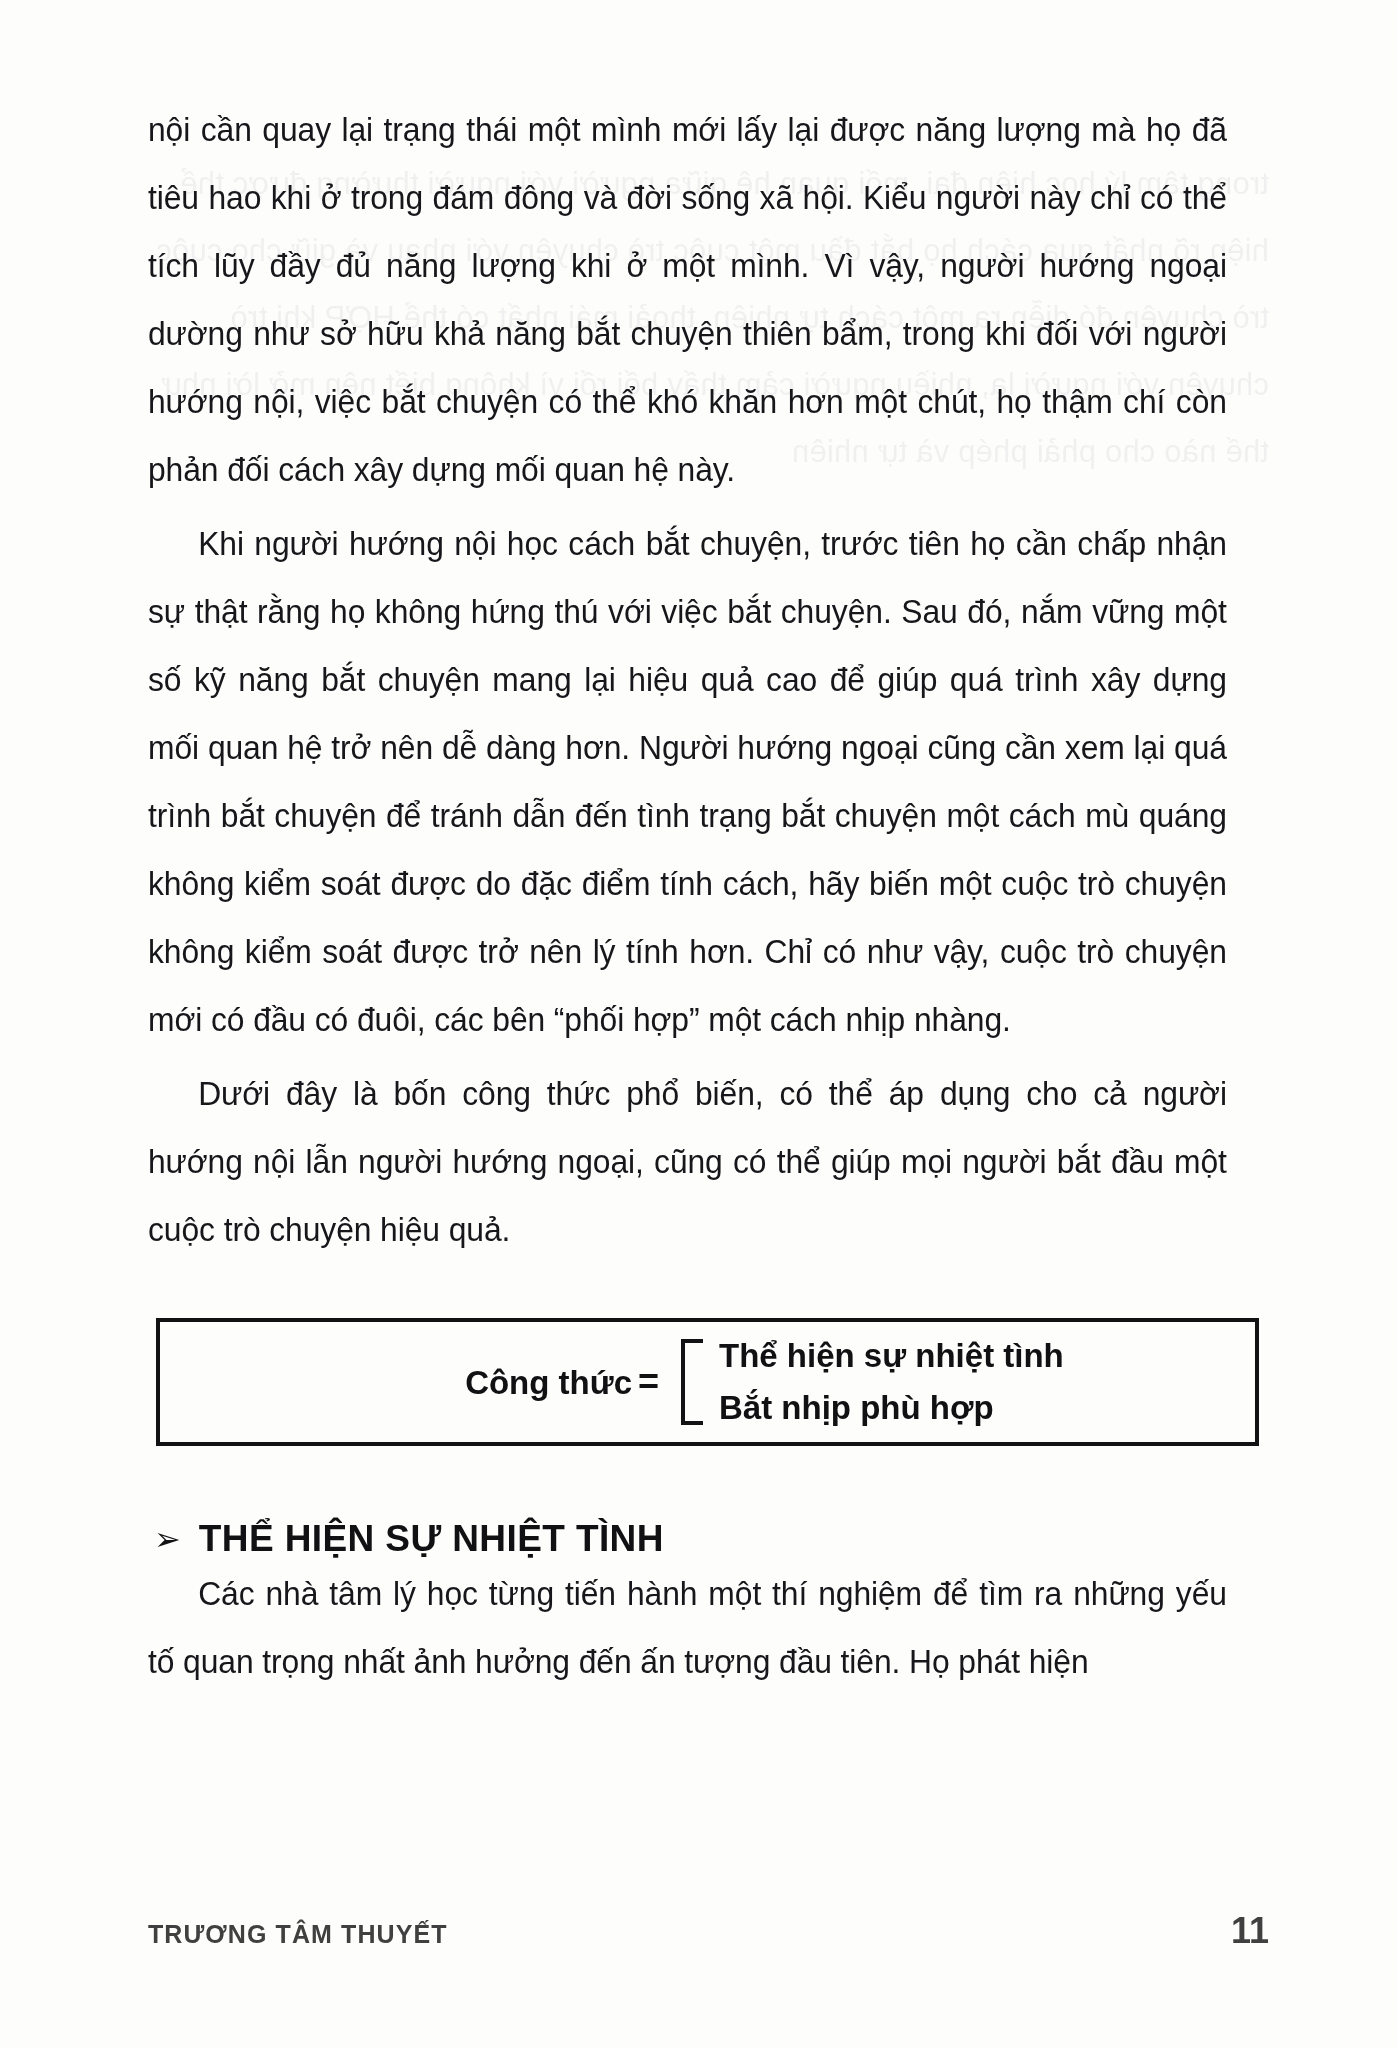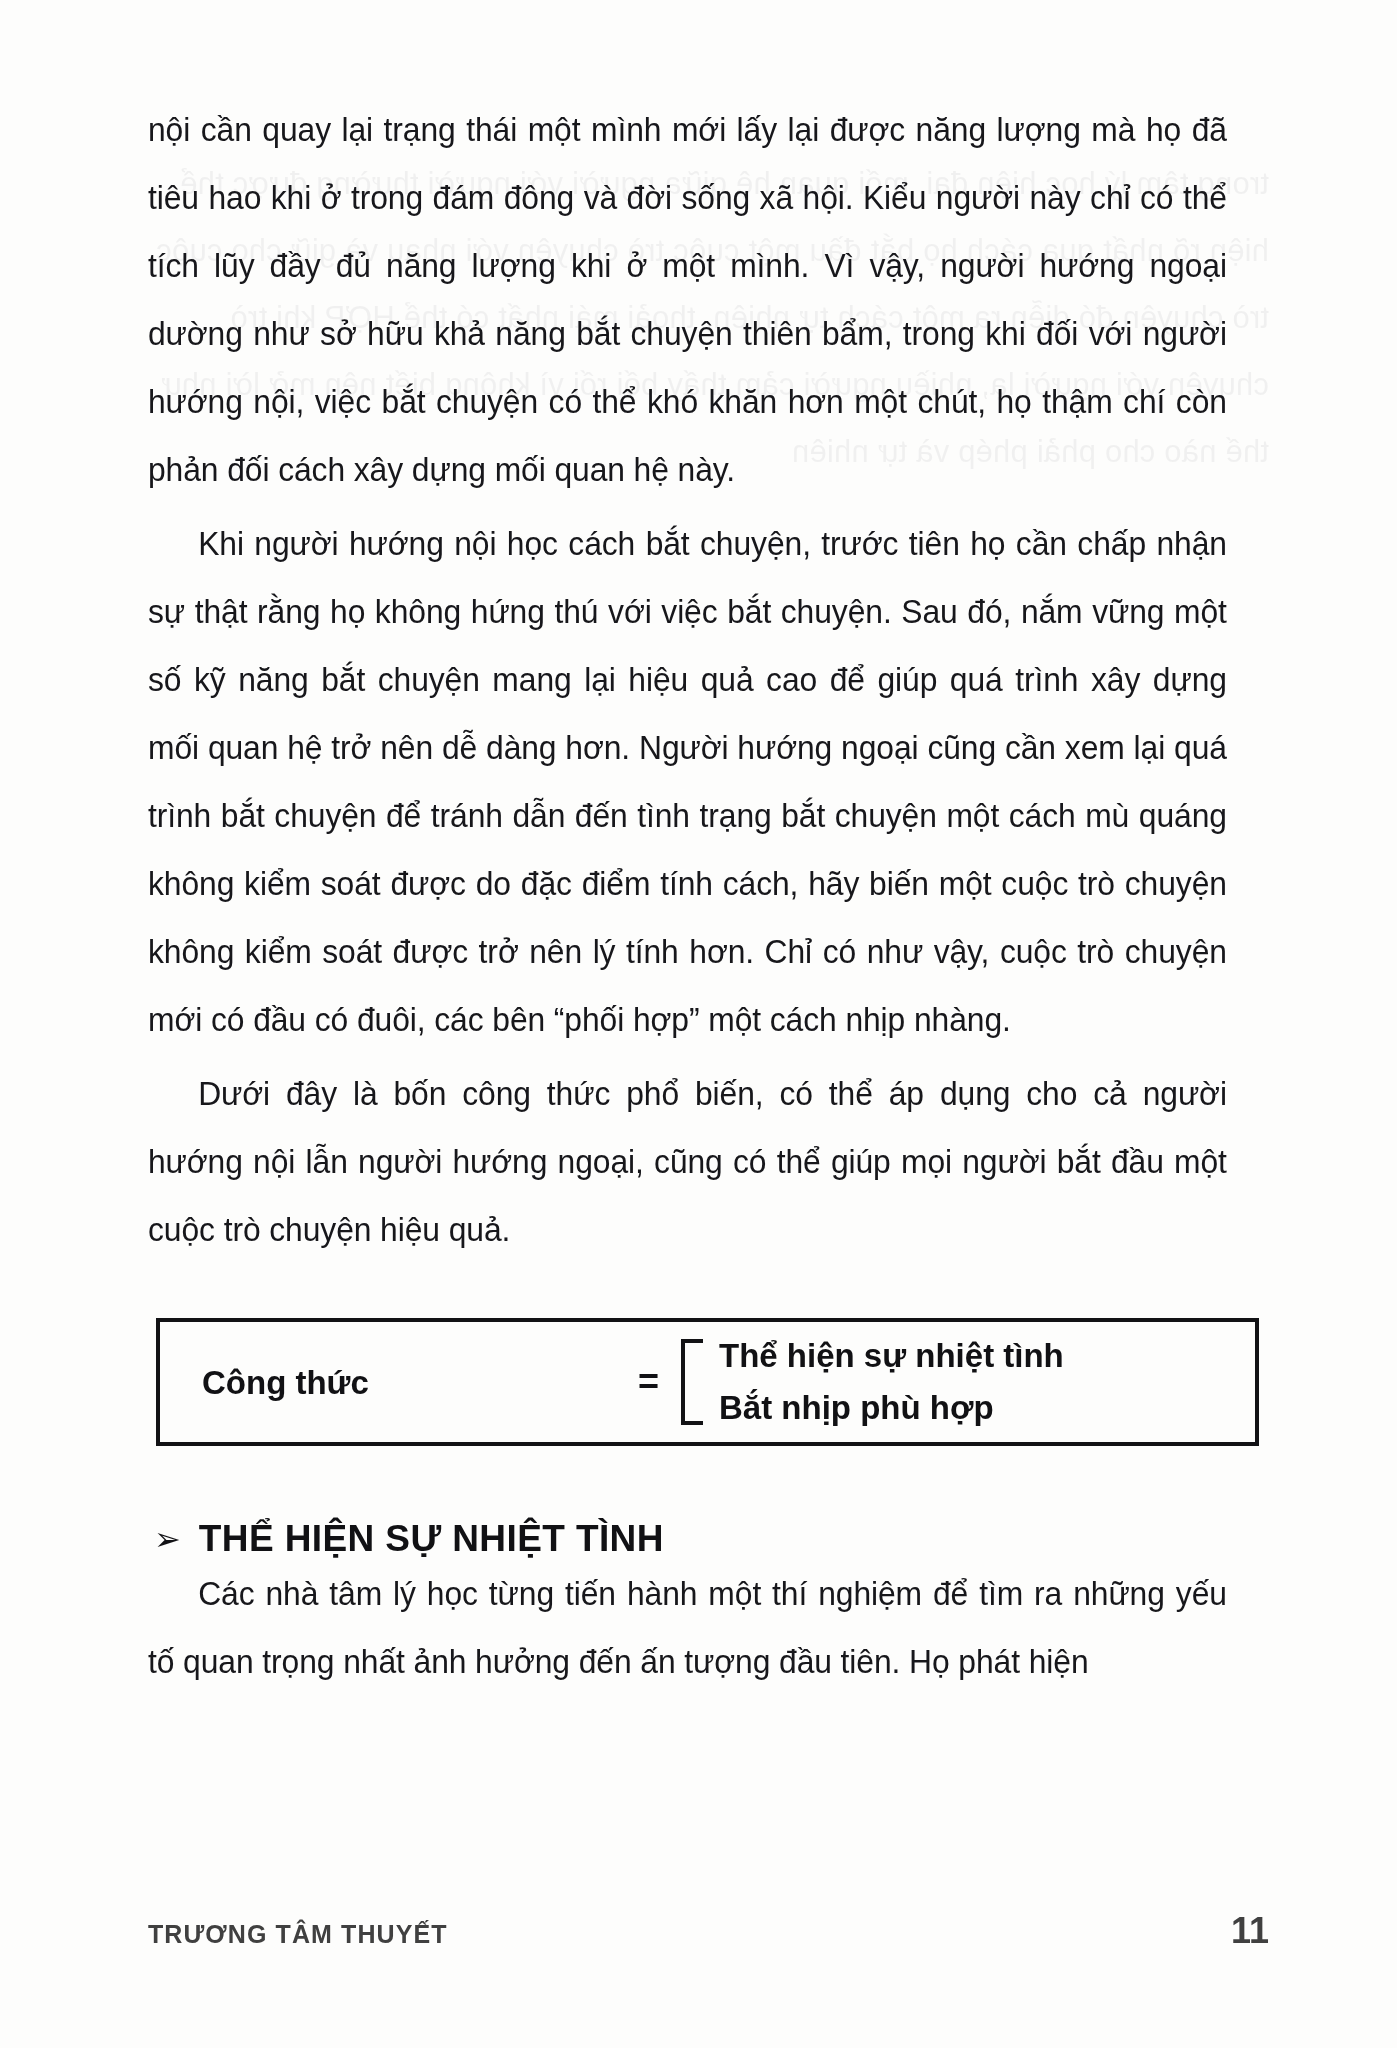--- a/index.html
+++ b/index.html
@@ -67,21 +67,21 @@
     margin: 54px 0 0 8px;
     width: 1103px;
     height: 128px;
     border: 4px solid #121215;
     box-sizing: border-box;
     display: flex;
     align-items: center;
   }
   .formula-left {
     width: 430px;
-    text-align: left;
+    text-align: right;
     font-family: "Liberation Sans", sans-serif;
     font-weight: bold;
     font-size: 33px;
     line-height: 45px;
     color: #111114;
     margin-left: 42px;
   }
   .formula-eq {
     font-family: "Liberation Sans", sans-serif;
     font-weight: bold;

